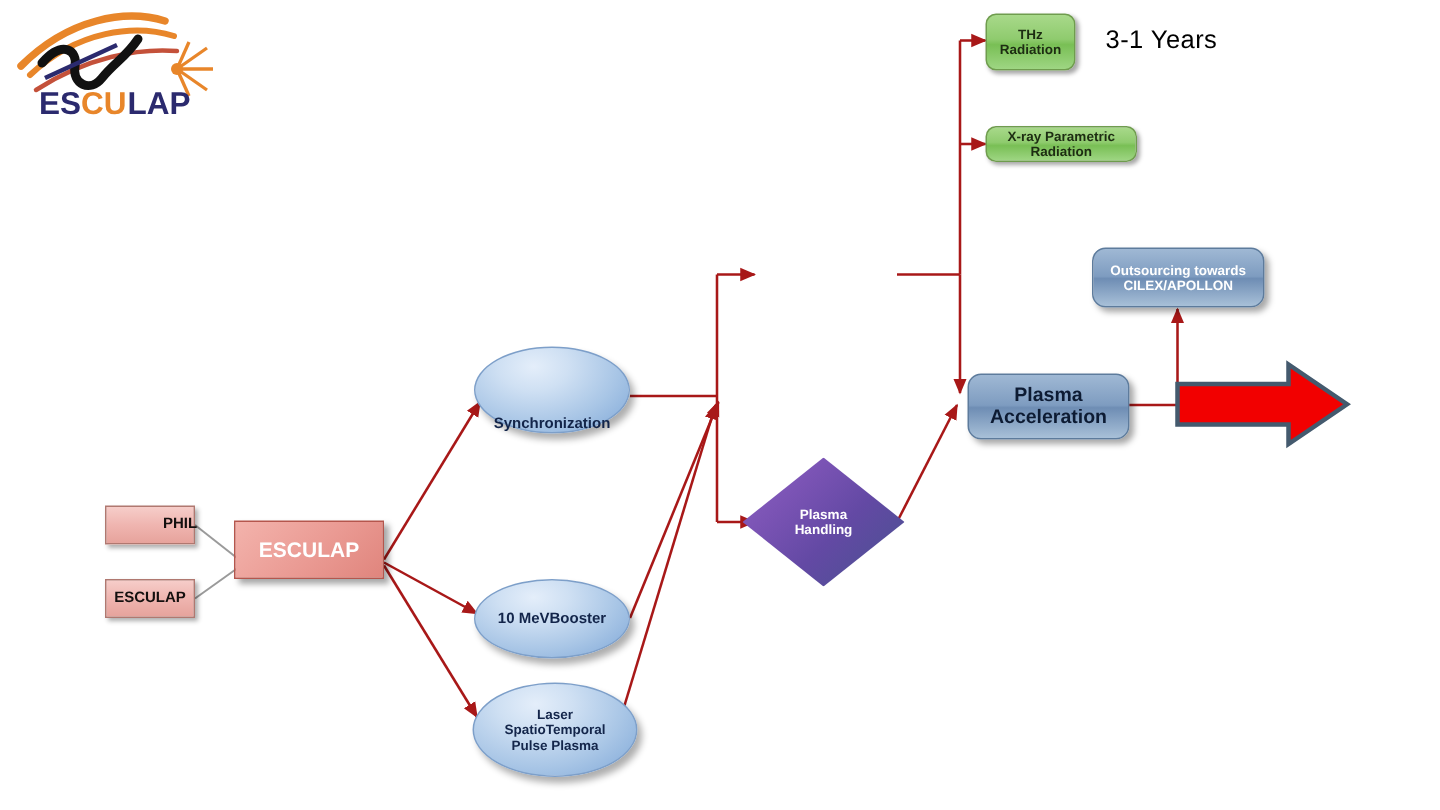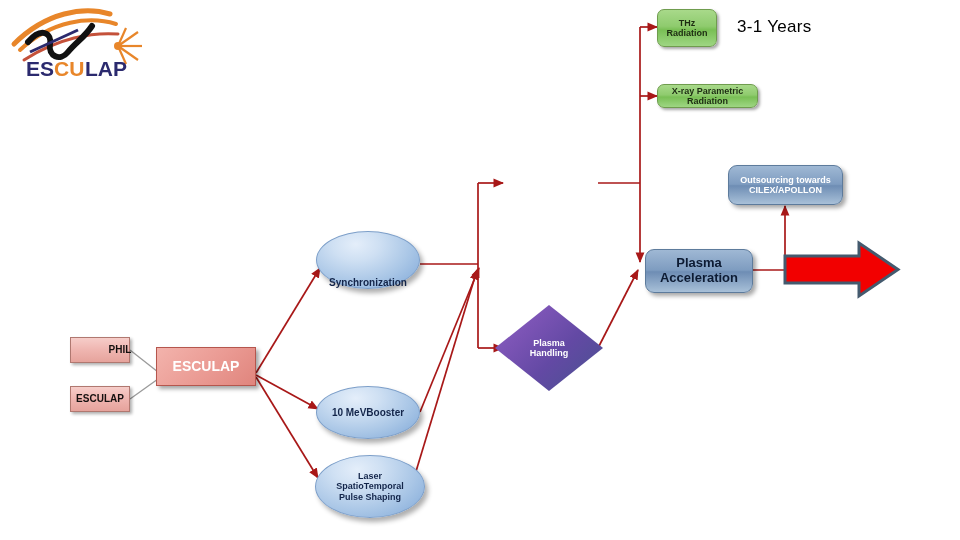--- a/index.html
+++ b/index.html
@@ -196,21 +196,21 @@
     <span class="lbl">Synchronization</span>
   </div>
 
   <div class="node ellipse" style="left:316px;top:386px;width:104px;height:53px;font-size:10px;">
     <span class="lbl">10 MeVBooster</span>
   </div>
 
   <div class="node ellipse" style="left:315px;top:455px;width:110px;height:63px;font-size:9px;">
     <span class="lbl">Laser
 SpatioTemporal
-Pulse Shaping</span>
+Pulse Plasma</span>
   </div>
 
   <div class="node pink-chip" style="left:70px;top:337px;width:60px;height:26px;font-size:10px;padding-left:40px;">
     <span class="lbl">PHIL</span>
   </div>
 
   <div class="node pink-chip" style="left:70px;top:386px;width:60px;height:26px;font-size:10px;">
     <span class="lbl">ESCULAP</span>
   </div>
 

